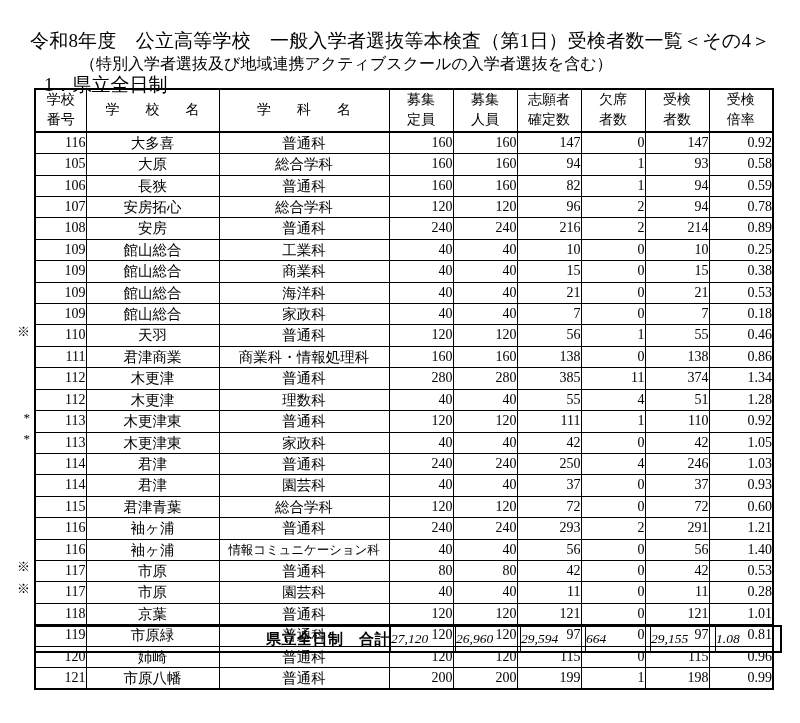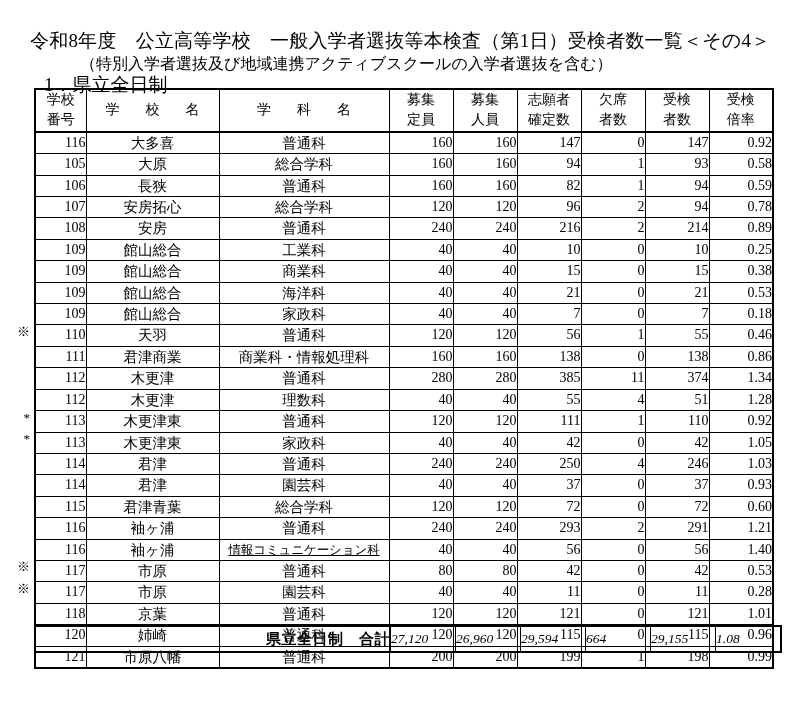--- a/index.html
+++ b/index.html
@@ -96,21 +96,20 @@
     font-size: 14px;
   }
   td.txt {
     text-align: center;
     padding-left: 3px;
     font-size: 14.5px;
   }
   td.txt.fit {
     font-size: 12.6px;
     letter-spacing: -0.2px;
-    text-decoration: underline;
   }
   
   tbody tr:last-child td {
     border-bottom: 1px solid #000;
   }
 
   
   .markers {
     position: absolute;
     left: 0;
@@ -503,20 +502,31 @@
             <td class="txt">京葉</td>
             <td class="txt">普通科</td>
             <td class="num">120</td>
             <td class="num">120</td>
             <td class="num">121</td>
             <td class="num">0</td>
             <td class="num">121</td>
             <td class="num">1.01</td>
           </tr>
           <tr>
+            <td class="num">119</td>
+            <td class="txt">市原緑</td>
+            <td class="txt">普通科</td>
+            <td class="num">120</td>
+            <td class="num">120</td>
+            <td class="num">97</td>
+            <td class="num">0</td>
+            <td class="num">97</td>
+            <td class="num">0.81</td>
+          </tr>
+          <tr>
             <td class="num">120</td>
             <td class="txt">姉崎</td>
             <td class="txt">普通科</td>
             <td class="num">120</td>
             <td class="num">120</td>
             <td class="num">115</td>
             <td class="num">0</td>
             <td class="num">115</td>
             <td class="num">0.96</td>
           </tr>

